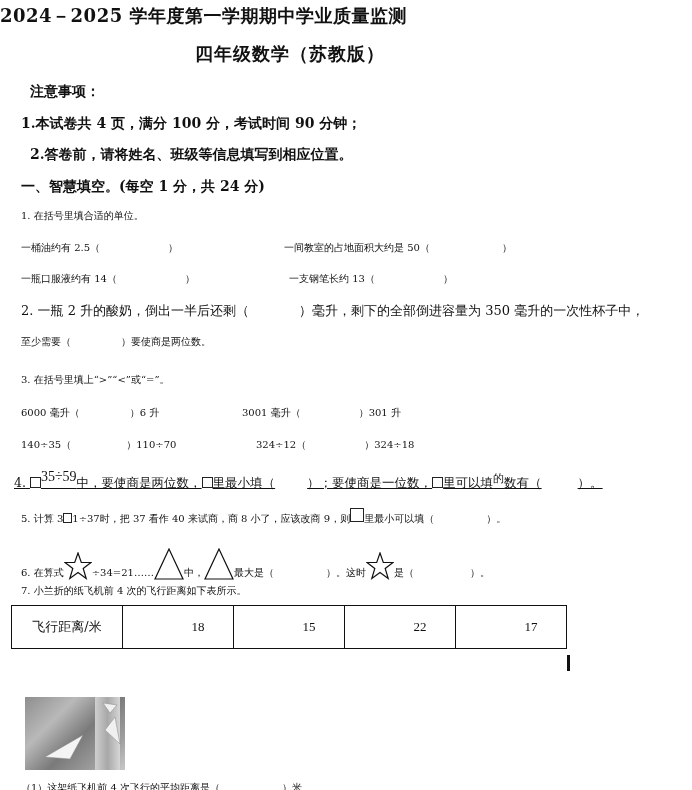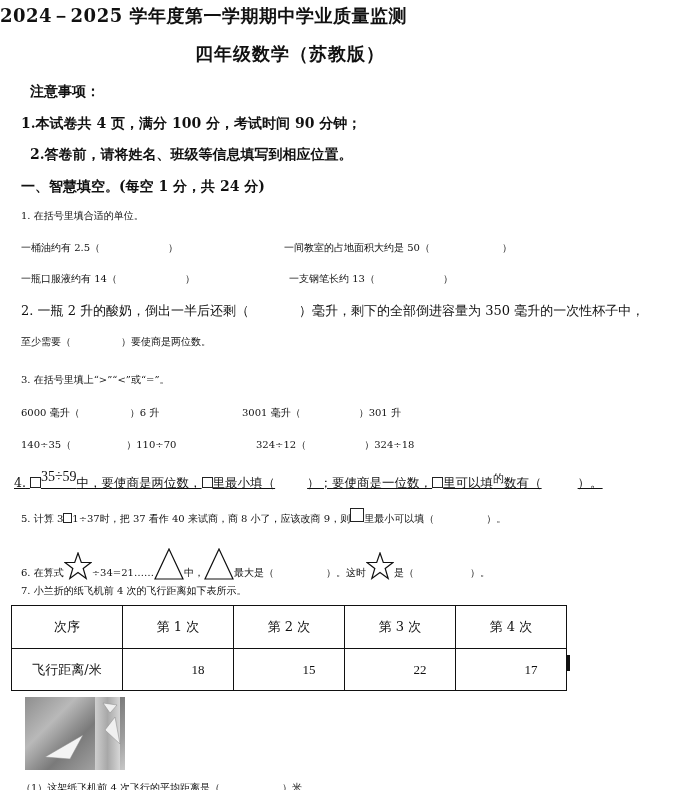--- a/index.html
+++ b/index.html
@@ -86,27 +86,20 @@
         <polygon points="15,1 29,31 1,31" fill="none" stroke="#111" stroke-width="1.2"></polygon>
       </svg></span><span>最大是（</span><span class="gap" style="width:52px;"></span><span>）。这时</span><span class="shape"><svg width="28" height="28" viewBox="0 0 28 28">
         <polygon points="14,1 17.3,10.5 27,10.5 19.2,16.5 22.2,26.5 14,20.5 5.8,26.5 8.8,16.5 1,10.5 10.7,10.5" fill="none" stroke="#111" stroke-width="1.2"></polygon>
       </svg></span><span>是（</span><span class="gap" style="width:56px;"></span><span>）。</span>
 </div>
 
 <div class="line" style="top:582px; left:21px;">7. 小兰折的纸飞机前 4 次的飞行距离如下表所示。</div>
 
 <table class="dist">
   <tbody>
-      <tr>
-    <td>次序</td>
-    <td>第 1 次</td>
-    <td>第 2 次</td>
-    <td>第 3 次</td>
-    <td>第 4 次</td>
-  </tr>
   <tr>
     <td>飞行距离/米</td>
     <td class="num">18</td>
     <td class="num">15</td>
     <td class="num">22</td>
     <td class="num">17</td>
   </tr>
 </tbody>
   </table>
 <div class="cursor"></div>

